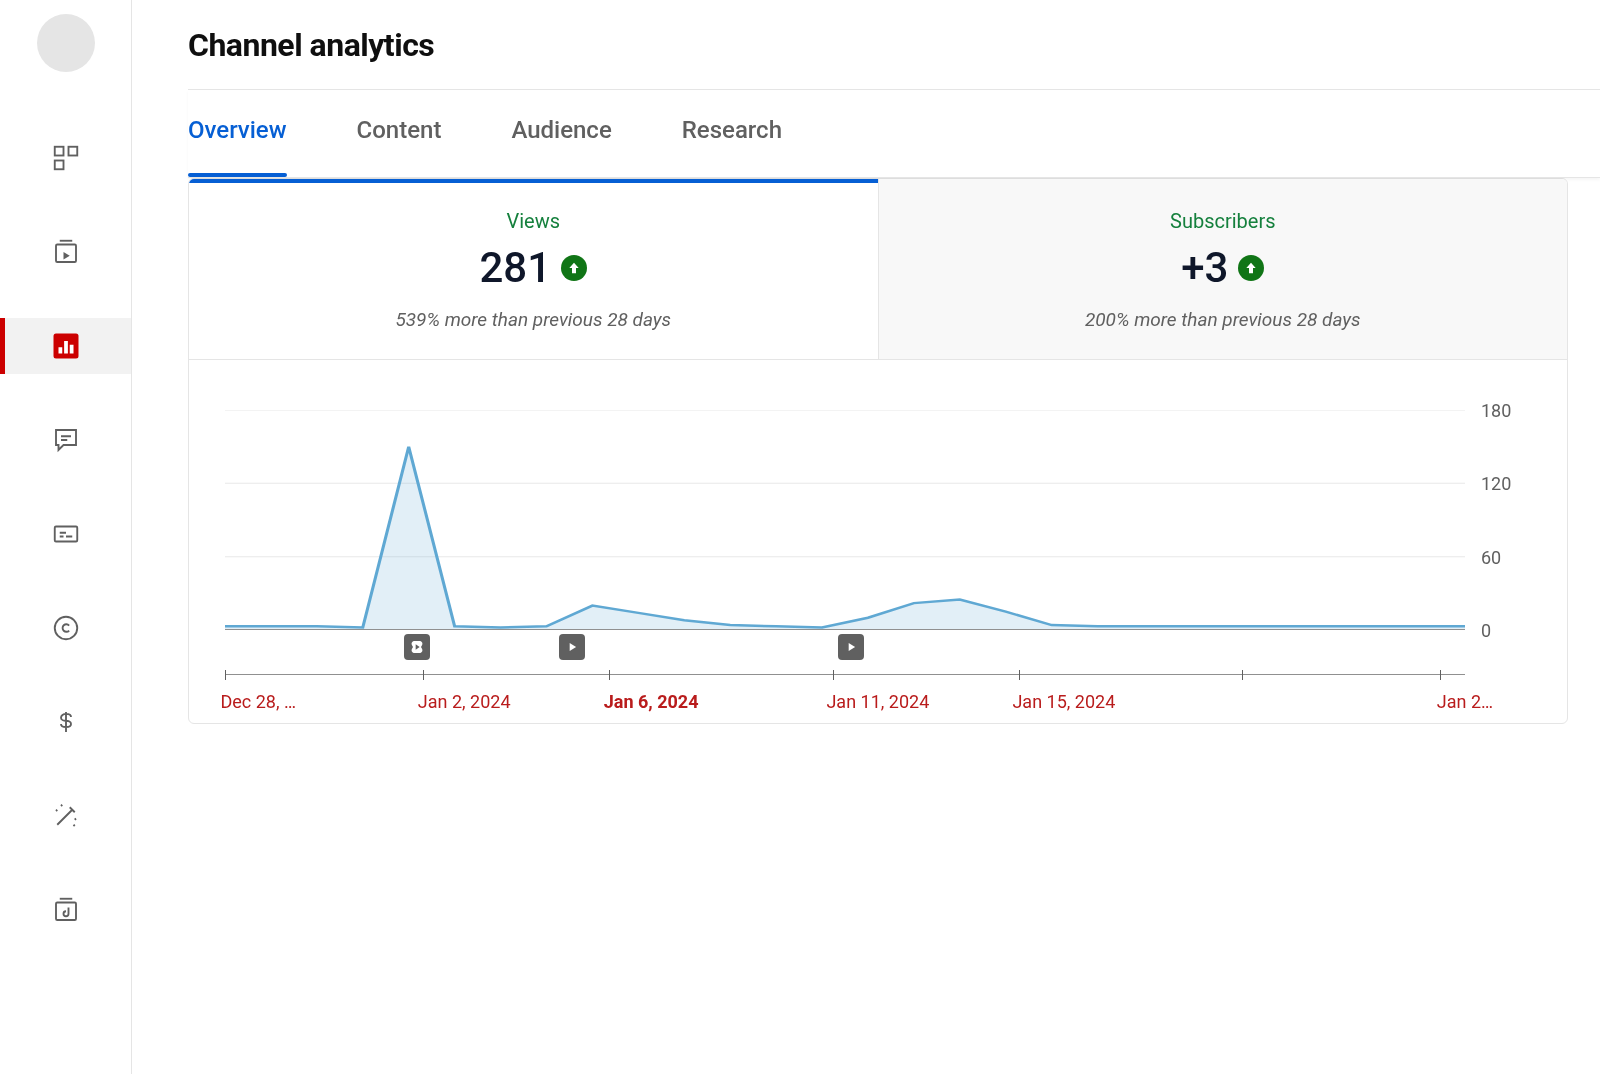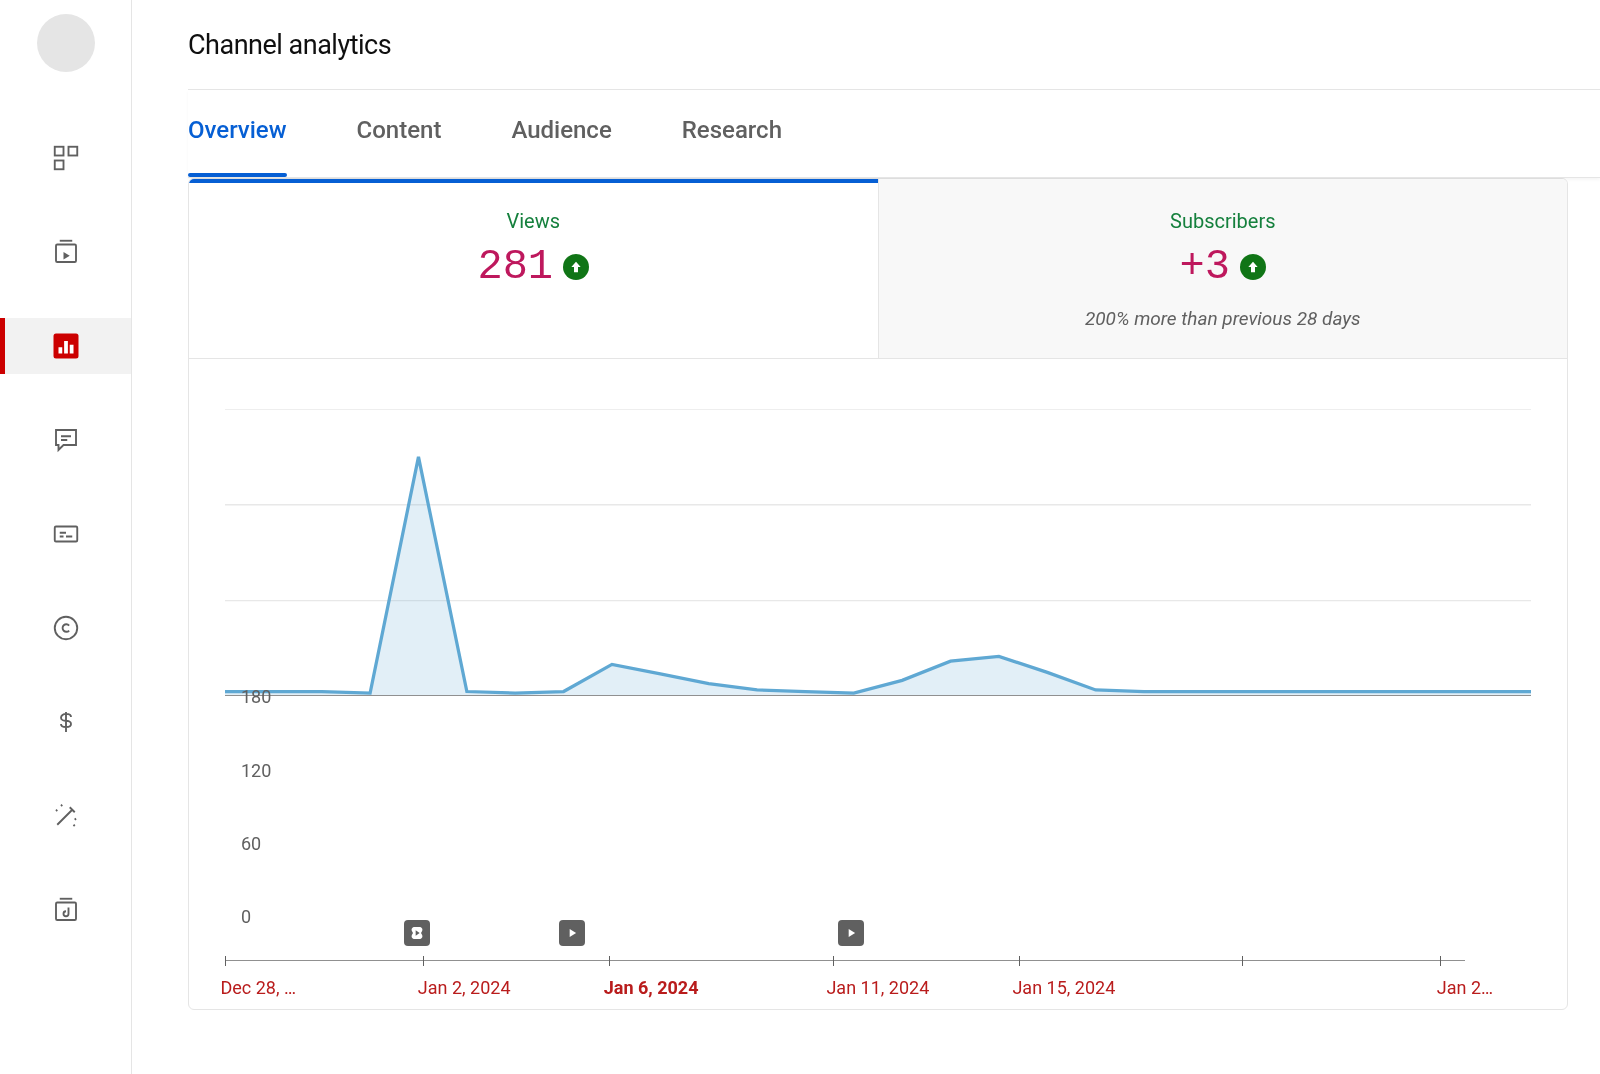--- a/index.html
+++ b/index.html
@@ -56,22 +56,22 @@
     padding-left: 56px;
   }
   .page-header {
     height: 90px;
     display: flex;
     align-items: center;
     border-bottom: 1px solid #e5e5e5;
     margin-right: -0px;
   }
   .page-title {
-    font-size: 27px;
-    font-weight: 400;
+    font-size: 32px;
+    font-weight: 700;
     letter-spacing: -0.5px;
   }
   .tabs {
     display: flex;
     gap: 70px;
     height: 88px;
     align-items: center;
     border-bottom: 1px solid #e5e5e5;
     box-shadow: 0 2px 3px rgba(0,0,0,0.04);
     position: relative;
@@ -142,22 +142,21 @@
   }
   .metric-value-row {
     display: inline-flex;
     align-items: center;
     gap: 10px;
     margin-bottom: 16px;
   }
   .metric-value {
     font-size: 42px;
     font-weight: 500;
-    color: #be185d;
-    font-family: Liberation Mono, monospace;
+    color: #0f172a;
   }
   .trend-up {
     width: 26px; height: 26px;
     border-radius: 50%;
     background: #107516;
     display: inline-flex;
     align-items: center;
     justify-content: center;
   }
   .trend-up svg { display:block; }
@@ -165,21 +164,20 @@
     font-size: 19px;
     font-style: italic;
     color: #606060;
   }
   .chart-area {
     padding: 50px 36px 0 36px;
     position: relative;
   }
   .chart-wrap {
     display: flex;
-    flex-direction: column;
   }
   .chart-svg {
     flex: 1;
     height: 220px;
   }
   .y-axis {
     width: 66px;
     display: flex;
     flex-direction: column;
     justify-content: space-between;
@@ -346,20 +344,21 @@
       <div class="metric active">
         <div class="metric-label">Views</div>
         <div class="metric-value-row">
           <span class="metric-value">281</span>
           <span class="trend-up">
             <svg width="16" height="16" viewBox="0 0 24 24">
                 <path d="M12 4l7 8h-4v8h-6v-8H5z" fill="#fff"></path>
               </svg>
           </span>
         </div>
+        <div class="metric-compare">539% more than previous 28 days</div>
       </div>
 
 
       <div class="metric">
         <div class="metric-label">Subscribers</div>
         <div class="metric-value-row">
           <span class="metric-value">+3</span>
           <span class="trend-up">
             <svg width="16" height="16" viewBox="0 0 24 24">
                 <path d="M12 4l7 8h-4v8h-6v-8H5z" fill="#fff"></path>

